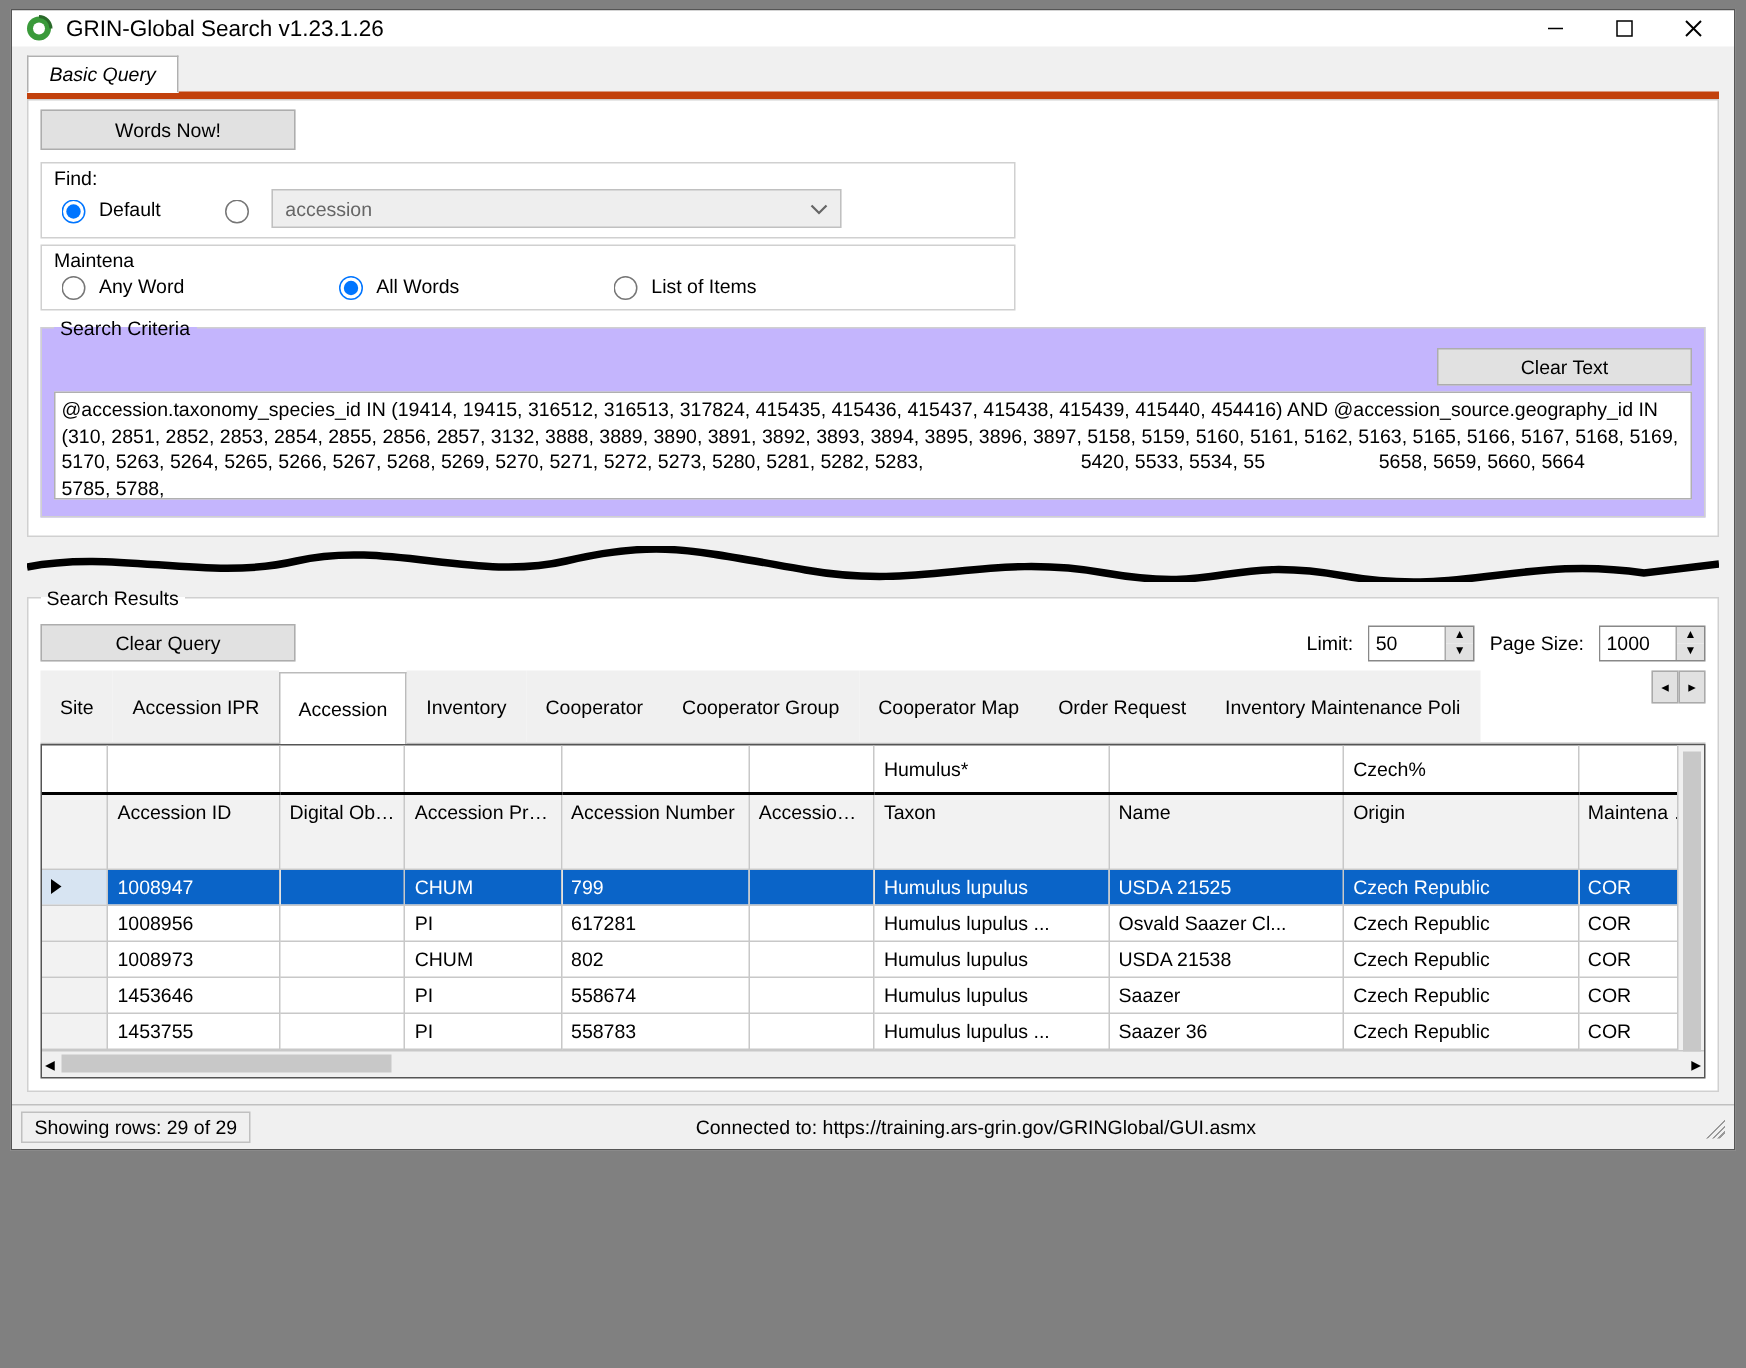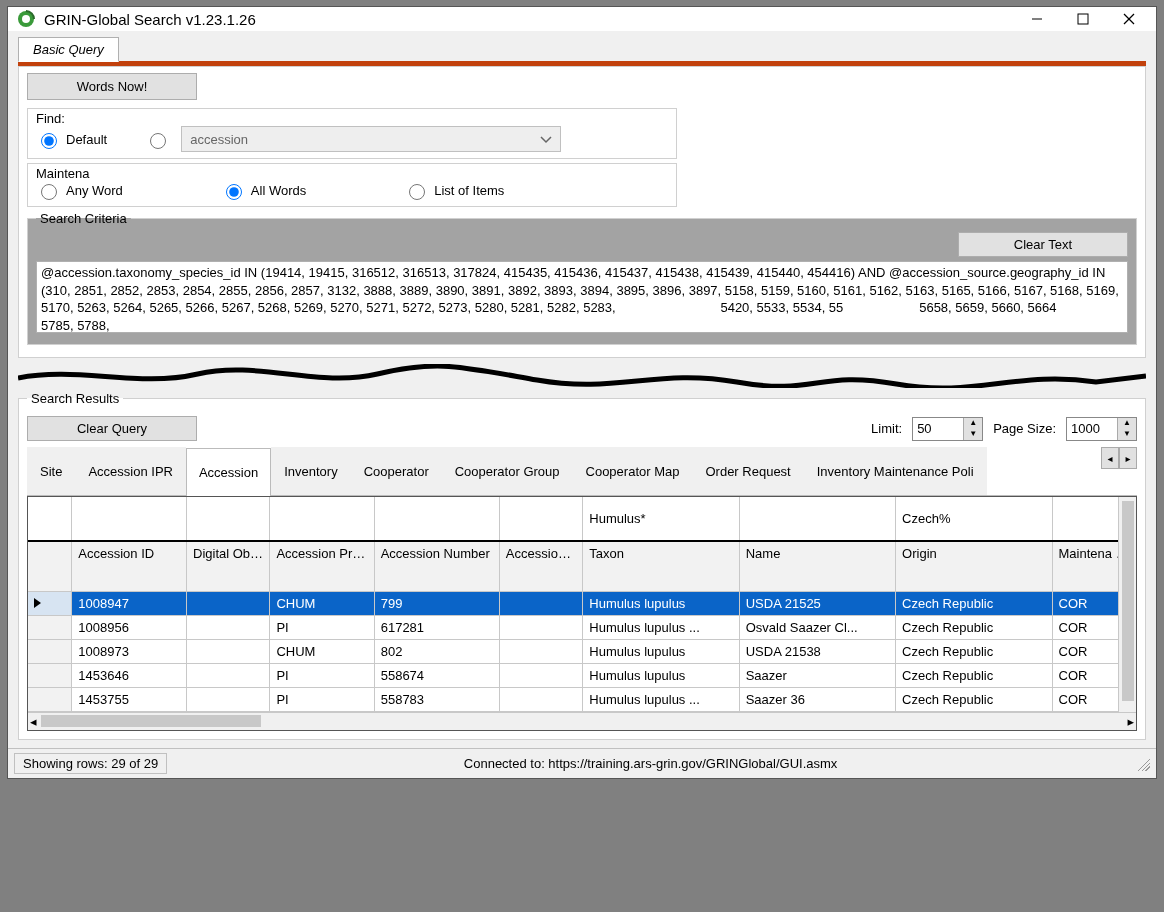--- a/index.html
+++ b/index.html
@@ -92,21 +92,21 @@
     position: relative;
   }
   .combo .chev {
     position: absolute; right: 6px; top: 4px;
     width: 16px; height: 16px;
   }
   fieldset.group {
     border: 1px solid #d0d0d0;
     padding: 6px 8px 8px 8px;
     margin: 0 0 6px 0;
-    background: #a3a3a3;
+    background: #c4b5fd;
   }
   fieldset.group > legend { font-size: 13px; padding: 0 4px; }
   .criteria-box {
     width: 100%;
     height: 72px;
     resize: none;
     border: 1px solid #b0b0b0;
     font-family: inherit;
     font-size: 13px;
     padding: 2px 4px;
@@ -171,21 +171,21 @@
     border-right:1px solid #c8c8c8;
     border-bottom:1px solid #c8c8c8;
     padding:4px 6px;
     text-align:left;
     white-space:nowrap;
     overflow:hidden;
     text-overflow:ellipsis;
     vertical-align: middle;
   }
   table.grid thead.filter-row th {
-    height: 44px;
+    height: 32px;
     border-bottom:2px solid #000;
     font-weight:normal;
     background:#fff;
   }
   table.grid thead.hdr-row th {
     background:#f2f2f2;
     font-weight:normal;
     vertical-align:top;
     height:50px;
     line-height:1.2;

